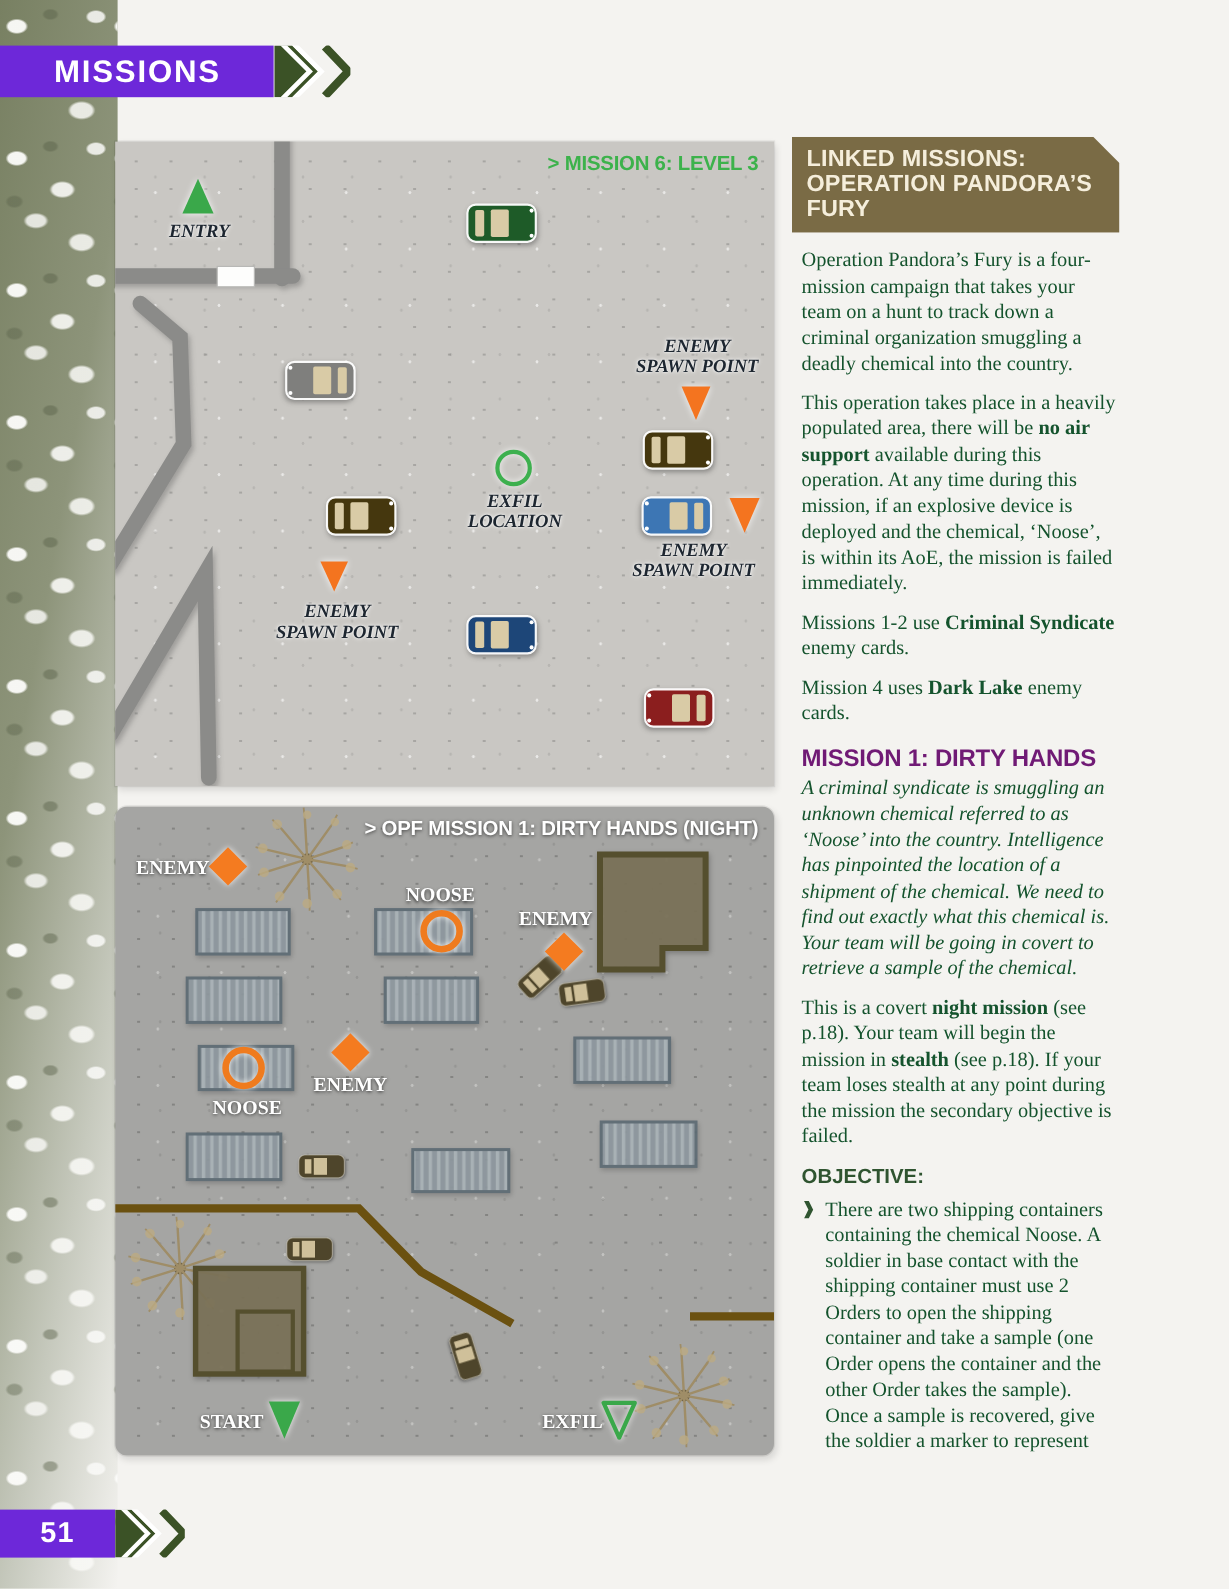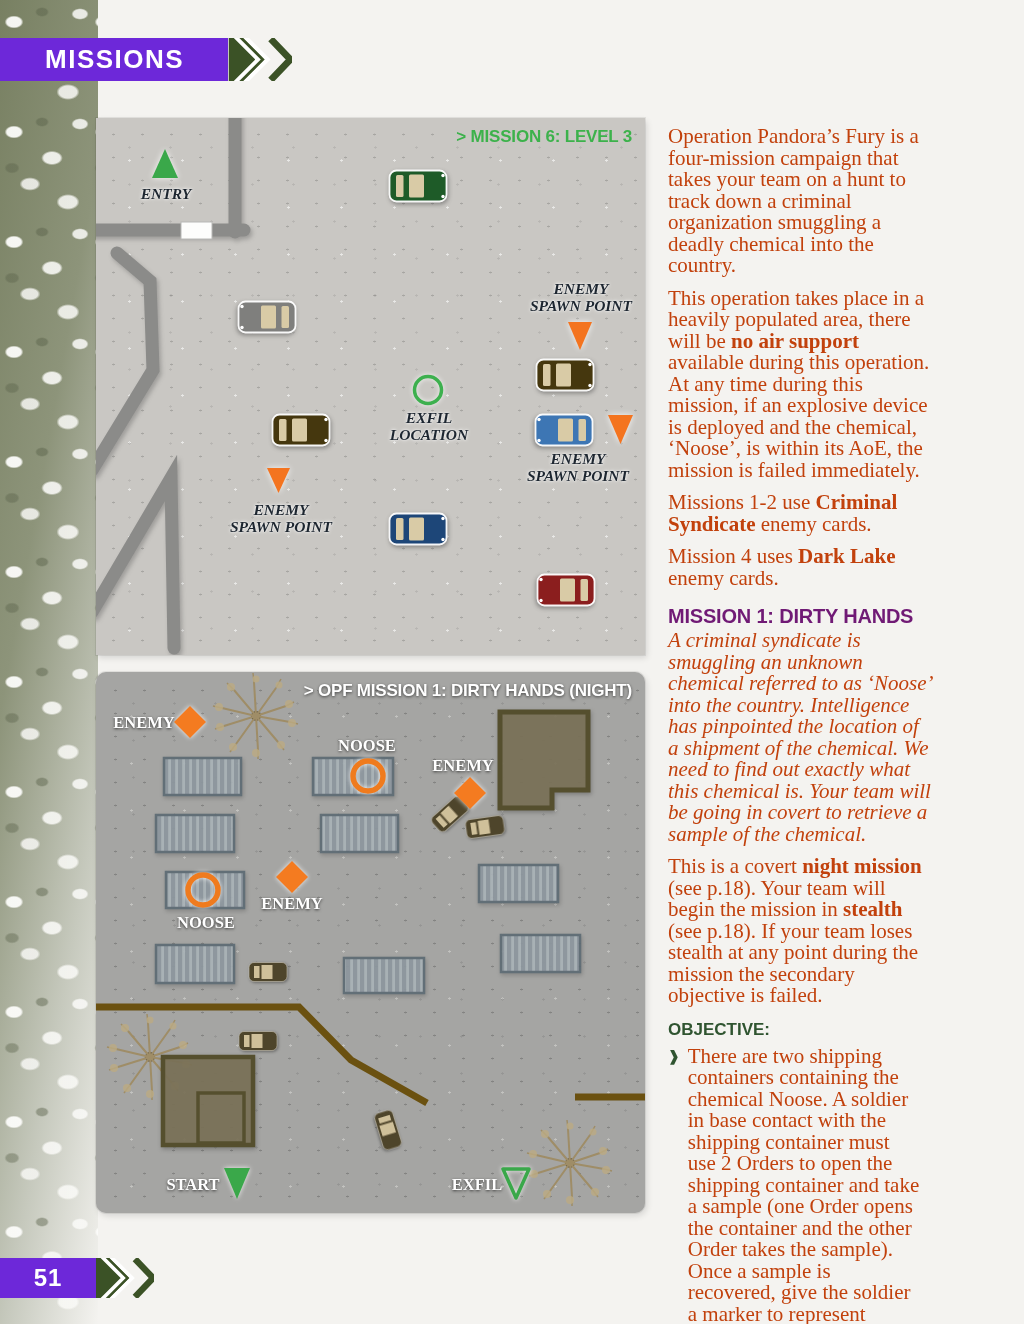--- a/index.html
+++ b/index.html
@@ -61,21 +61,21 @@
   .ncar{filter:drop-shadow(1px 1.5px 1.5px rgba(0,0,0,.4));}
   .tri{filter:drop-shadow(0 0 3px rgba(255,255,255,.85));}
   .glowy{filter:drop-shadow(0 0 2.5px rgba(255,255,255,.85));}
   .container-shape{filter:drop-shadow(1px 2px 2px rgba(50,50,50,.3));opacity:.93;}
   .bldg{filter:drop-shadow(1px 2px 2px rgba(0,0,0,.25));}
 
   
   .sidebar{position:absolute;left:660px;top:114px;width:273px;z-index:2;}
   .head-box{background:#7a6b45;color:#f5eedb;padding:8px 12px 9px;font-weight:bold;font-size:19.5px;
     line-height:21px;letter-spacing:.2px;clip-path:polygon(0 0,calc(100% - 22px) 0,100% 22px,100% 100%,0 100%);}
-  .sidebar p{font-family:"Liberation Serif",serif;font-size:21px;line-height:21.5px;color:#c2410c;
+  .sidebar p{font-family:"Liberation Serif",serif;font-size:17px;line-height:21.5px;color:#14532d;
     margin:0 0 11px 8px;width:264px;}
   .sidebar p.first{margin-top:12px;}
   .sidebar .brief{font-style:italic;margin-top:2px;}
   .h-orange{color:#701a75;font-size:20px;font-weight:bold;letter-spacing:-0.2px;margin:16px 0 2px 8px;}
   .h-objective{color:#2f5430;font-size:17px;font-weight:bold;letter-spacing:0;margin:13px 0 6px 8px;}
   .bullet{display:flex;margin-left:8px;gap:8px;width:256px;}
   .bullet .glyph{color:#2f5430;font-size:14px;font-weight:bold;padding-top:2px;flex:0 0 auto;}
   .bullet p{margin:0;width:234px;}
 </style>
 </head>
@@ -279,20 +279,25 @@
   <div class="m-label" style="left:48px;top:51px">ENEMY</div>
   <div class="m-label" style="left:271px;top:74px">NOOSE</div>
   <div class="m-label" style="left:367px;top:94px">ENEMY</div>
   <div class="m-label" style="left:196px;top:232px">ENEMY</div>
   <div class="m-label" style="left:110px;top:251px">NOOSE</div>
   <div class="m-label" style="left:97px;top:513px">START</div>
   <div class="m-label" style="left:381px;top:513px">EXFIL</div>
 </div>
 
 <aside class="sidebar">
+  <div class="head-box">
+    <span>LINKED MISSIONS:</span><br>
+    <span>OPERATION PANDORA’S</span><br>
+    <span>FURY</span>
+  </div>
 
   <p class="first">Operation Pandora’s Fury is a four-mission campaign that takes your team on a hunt to track down a criminal organization smuggling a deadly chemical into the country.</p>
 
   <p><span>This operation takes place in a heavily populated area, there will be </span><b>no air support</b><span> available during this operation. At any time during this mission, if an explosive device is deployed and the chemical, ‘Noose’, is within its AoE, the mission is failed immediately.</span></p>
 
   <p><span>Missions 1-2 use </span><b>Criminal Syndicate</b><span> enemy cards.</span></p>
 
   <p><span>Mission 4 uses </span><b>Dark Lake</b><span> enemy cards.</span></p>
 
   <div class="h-orange">MISSION 1: DIRTY HANDS</div>

